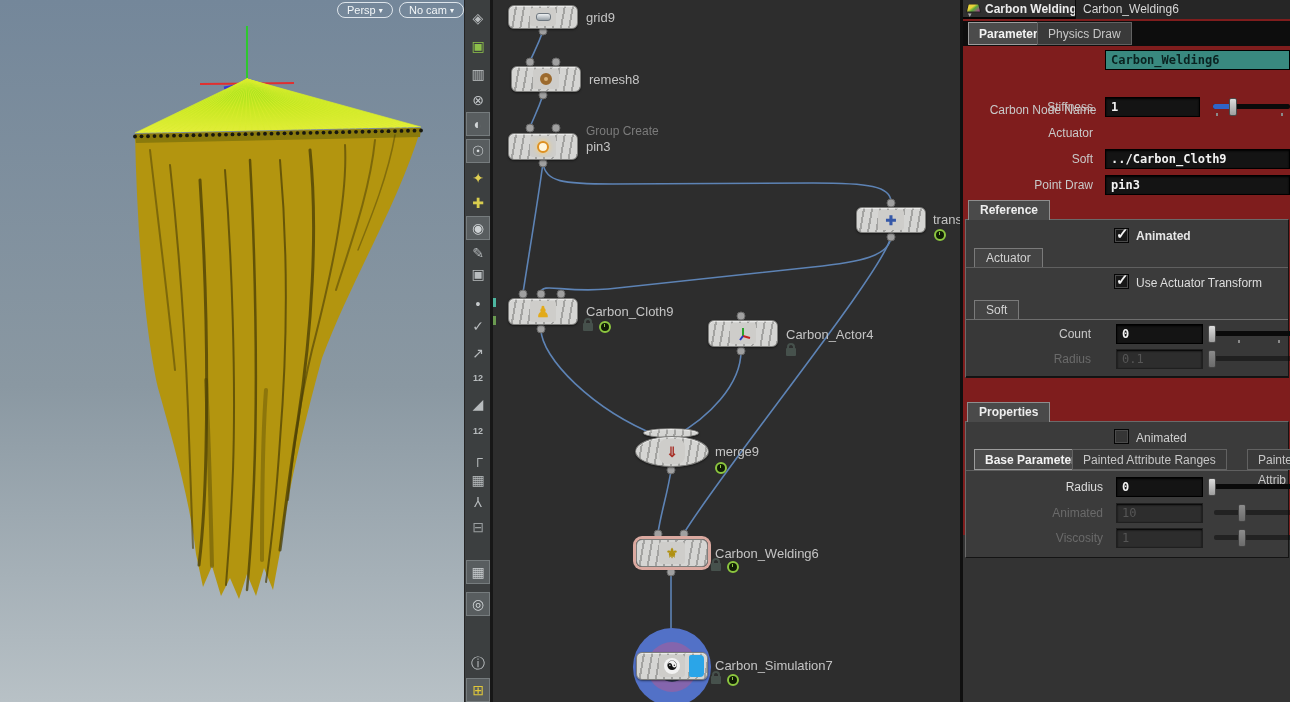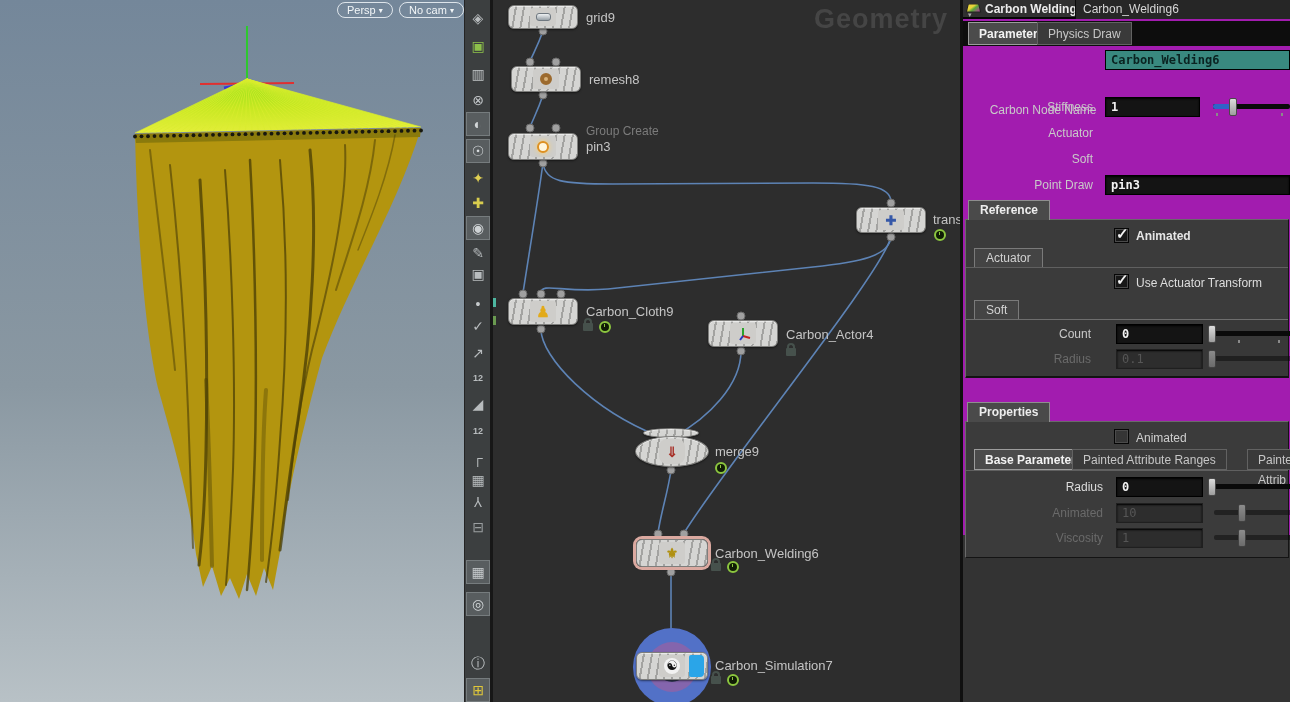--- a/index.html
+++ b/index.html
@@ -55,21 +55,21 @@
   .edgemark { position:absolute; width:3px; height:9px; z-index:2; }
   
   .ic-grid { width:15px; height:8px; background:linear-gradient(#eef1f3,#98a1a8); border:1px solid #6f7880; border-radius:3px; }
   .ic-donut { width:12px; height:12px; border:4px solid #9c6a2e; border-radius:50%; background:#d8b27a; }
   .ic-pin { width:12px; height:12px; border:2px solid #dd9022; border-radius:50%; background:#fff6dd;
     box-shadow:0 0 5px #ffd26a; }
   .ic-glyph { font-size:13px; font-weight:bold; line-height:1; }
   .ic-sphere { width:16px; height:16px; border-radius:50%; background:#f2f2f2; color:#111;
     font-size:13px; line-height:16px; text-align:center; }
   
-  .params { position:absolute; left:963px; top:0; width:327px; height:535px; background:#a21caf; }
+  .params { position:absolute; left:963px; top:0; width:327px; height:535px; background:#7f1d1d; }
   .p-header { position:absolute; left:0; top:0; width:327px; height:19px; background:#303030;
     border-bottom:2px solid #060606; }
   .p-header .typeicon { position:absolute; left:4px; top:2px; width:13px; height:11px;
     background:linear-gradient(135deg,#e8d23a 40%,#58a83a 60%, #b03a9a); transform:perspective(20px) rotateX(40deg); border:1px solid #222; }
   .p-header .typecaret { position:absolute; left:5px; top:11px; font-size:7px; color:#aaa; }
   .p-typename { position:absolute; left:22px; top:0; height:19px; line-height:18px;
     font-size:12px; font-weight:bold; color:#ececec; }
   .p-nodename-bg { position:absolute; left:112px; top:0; height:19px; right:0; background:#262626;
     border-left:1px solid #0a0a0a; }
   .p-nodename { position:absolute; left:120px; top:0; height:19px; line-height:18px; font-size:12px; color:#d6d6d6; }
@@ -266,21 +266,20 @@
     <span class="ticon" style="top: 489px; color: rgb(184, 188, 190);">⅄</span>
     <span class="ticon" style="top: 515px; color: rgb(154, 158, 160);">⊟</span>
     <span class="ticon small" style="top: 552px; color: rgb(198, 202, 204);">abc</span>
     <span class="ticon sel" style="top: 560px; color: rgb(200, 204, 206);">▦</span>
     <span class="ticon sel" style="top: 592px; color: rgb(210, 214, 216);">◎</span>
     <span class="ticon" style="top: 652px; color: rgb(192, 196, 198);">ⓘ</span>
     <span class="ticon sel" style="top: 678px; color: rgb(224, 200, 58);">⊞</span>
   </div>
 
 <div class="network">
-  <div class="watermark">Geometry</div>
   <div class="edgemark" style="left:0;top:298px;background:#4db6a0;"></div>
   <div class="edgemark" style="left:0;top:316px;background:#6a9a50;"></div>
 
   <svg class="wires" width="467" height="702" viewBox="0 0 467 702">
     <g fill="none" stroke="#5d83b5" stroke-width="1.6">
       <path d="M50,31 C45,45 42,50 37,61"></path>
       <path d="M50,95 C45,110 42,115 37,127"></path>
       <path d="M50,163 C45,200 35,260 30,293"></path>
       <path d="M50,163 C52,182 70,184 120,184 L320,183 C375,183 398,186 398,202"></path>
       <path d="M398,237 C396,256 368,262 320,267 L115,289 C70,293 48,282 48,293"></path>
@@ -437,20 +436,21 @@
   <div class="fld" style="left:142px;top:97px;width:95px;">1</div>
   <div class="sl-track" style="left:250px;top:104px;width:77px;"></div>
   <div class="sl-fill" style="left:250px;top:104px;width:20px;"></div>
   <div class="sl-handle" style="left:266px;top:98px;"></div>
   <div class="sl-tick" style="left:253px;top:113px;"></div>
   <div class="sl-tick" style="left:318px;top:113px;"></div>
 
   <span class="plbl" style="left:0;width:130px;top:123px;">Actuator</span>
 
   <span class="plbl" style="left:0;width:130px;top:149px;">Soft</span>
+  <div class="fld" style="left:142px;top:149px;width:185px;">../Carbon_Cloth9</div>
 
   <span class="plbl" style="left:0;width:130px;top:175px;">Point Draw</span>
   <div class="fld" style="left:142px;top:175px;width:185px;">pin3</div>
 
   <div class="gtab" style="left:5px;top:200px;z-index:2;">Reference</div>
   <div class="gbox" style="top:219px;height:159px;">
     <span class="cb" style="left:148px;top:8px;">
         <span class="cbmark">✓</span>
       </span>
     <span class="cblabel bold" style="left:170px;top:8px;">Animated</span>

